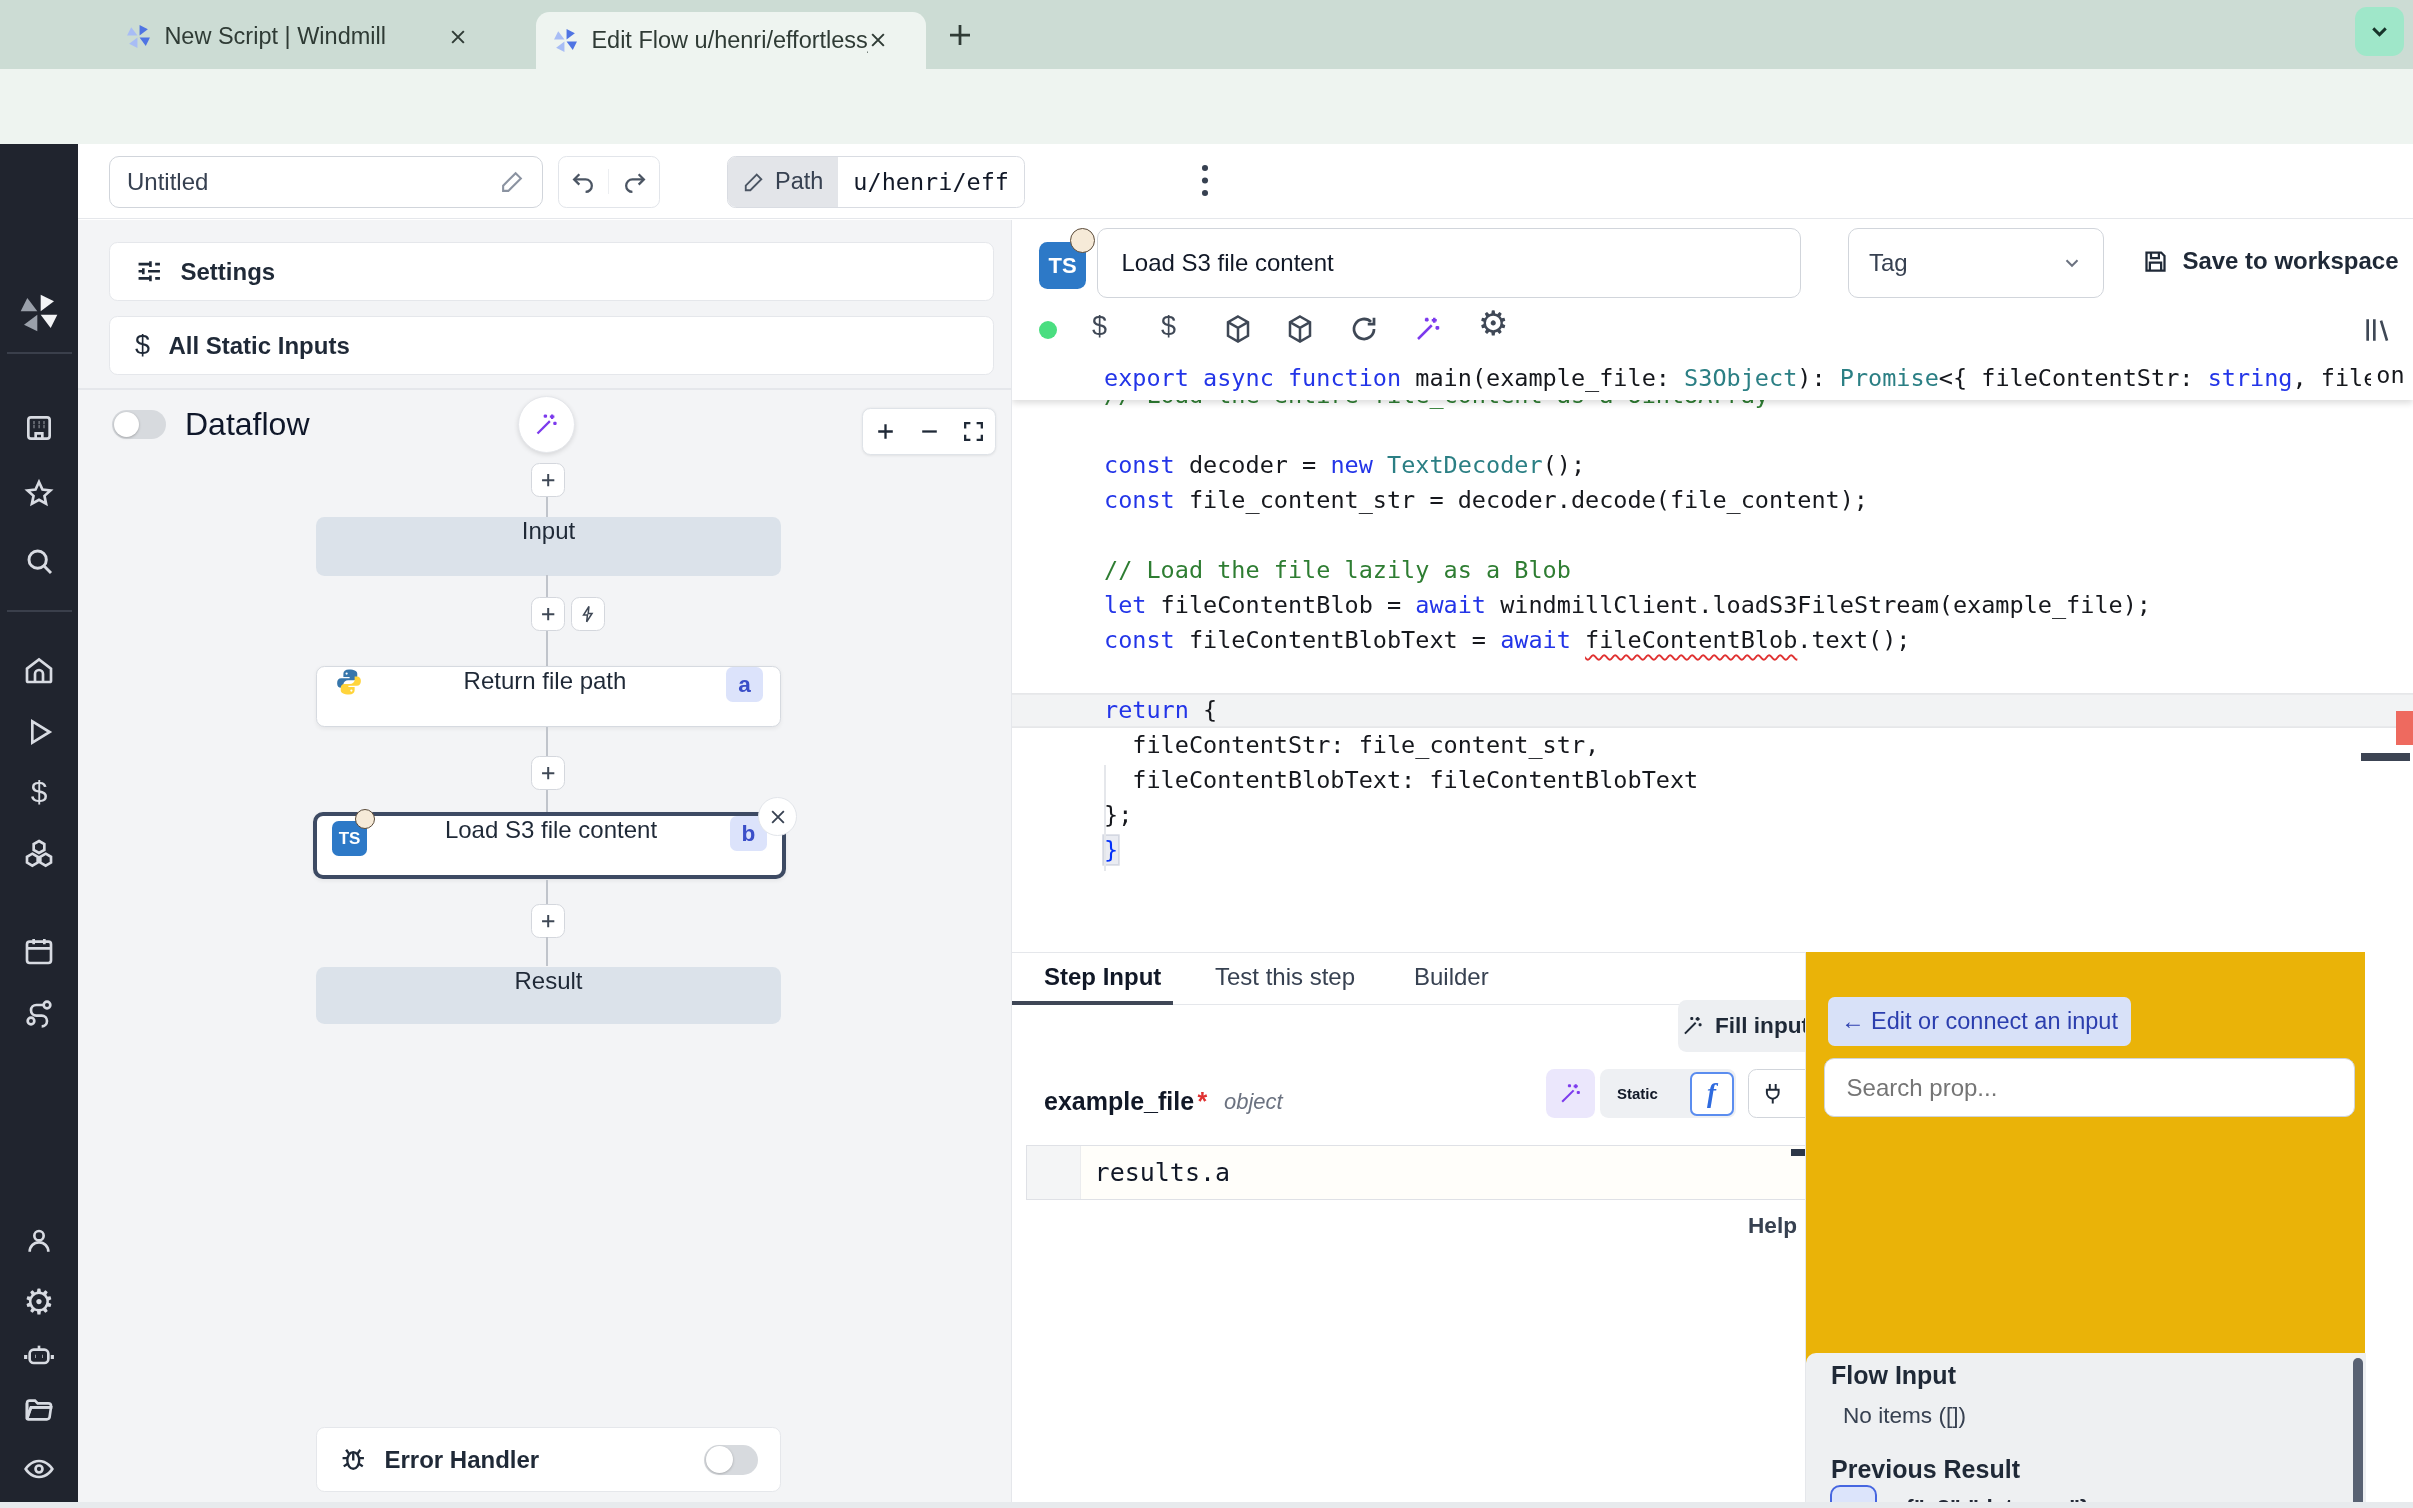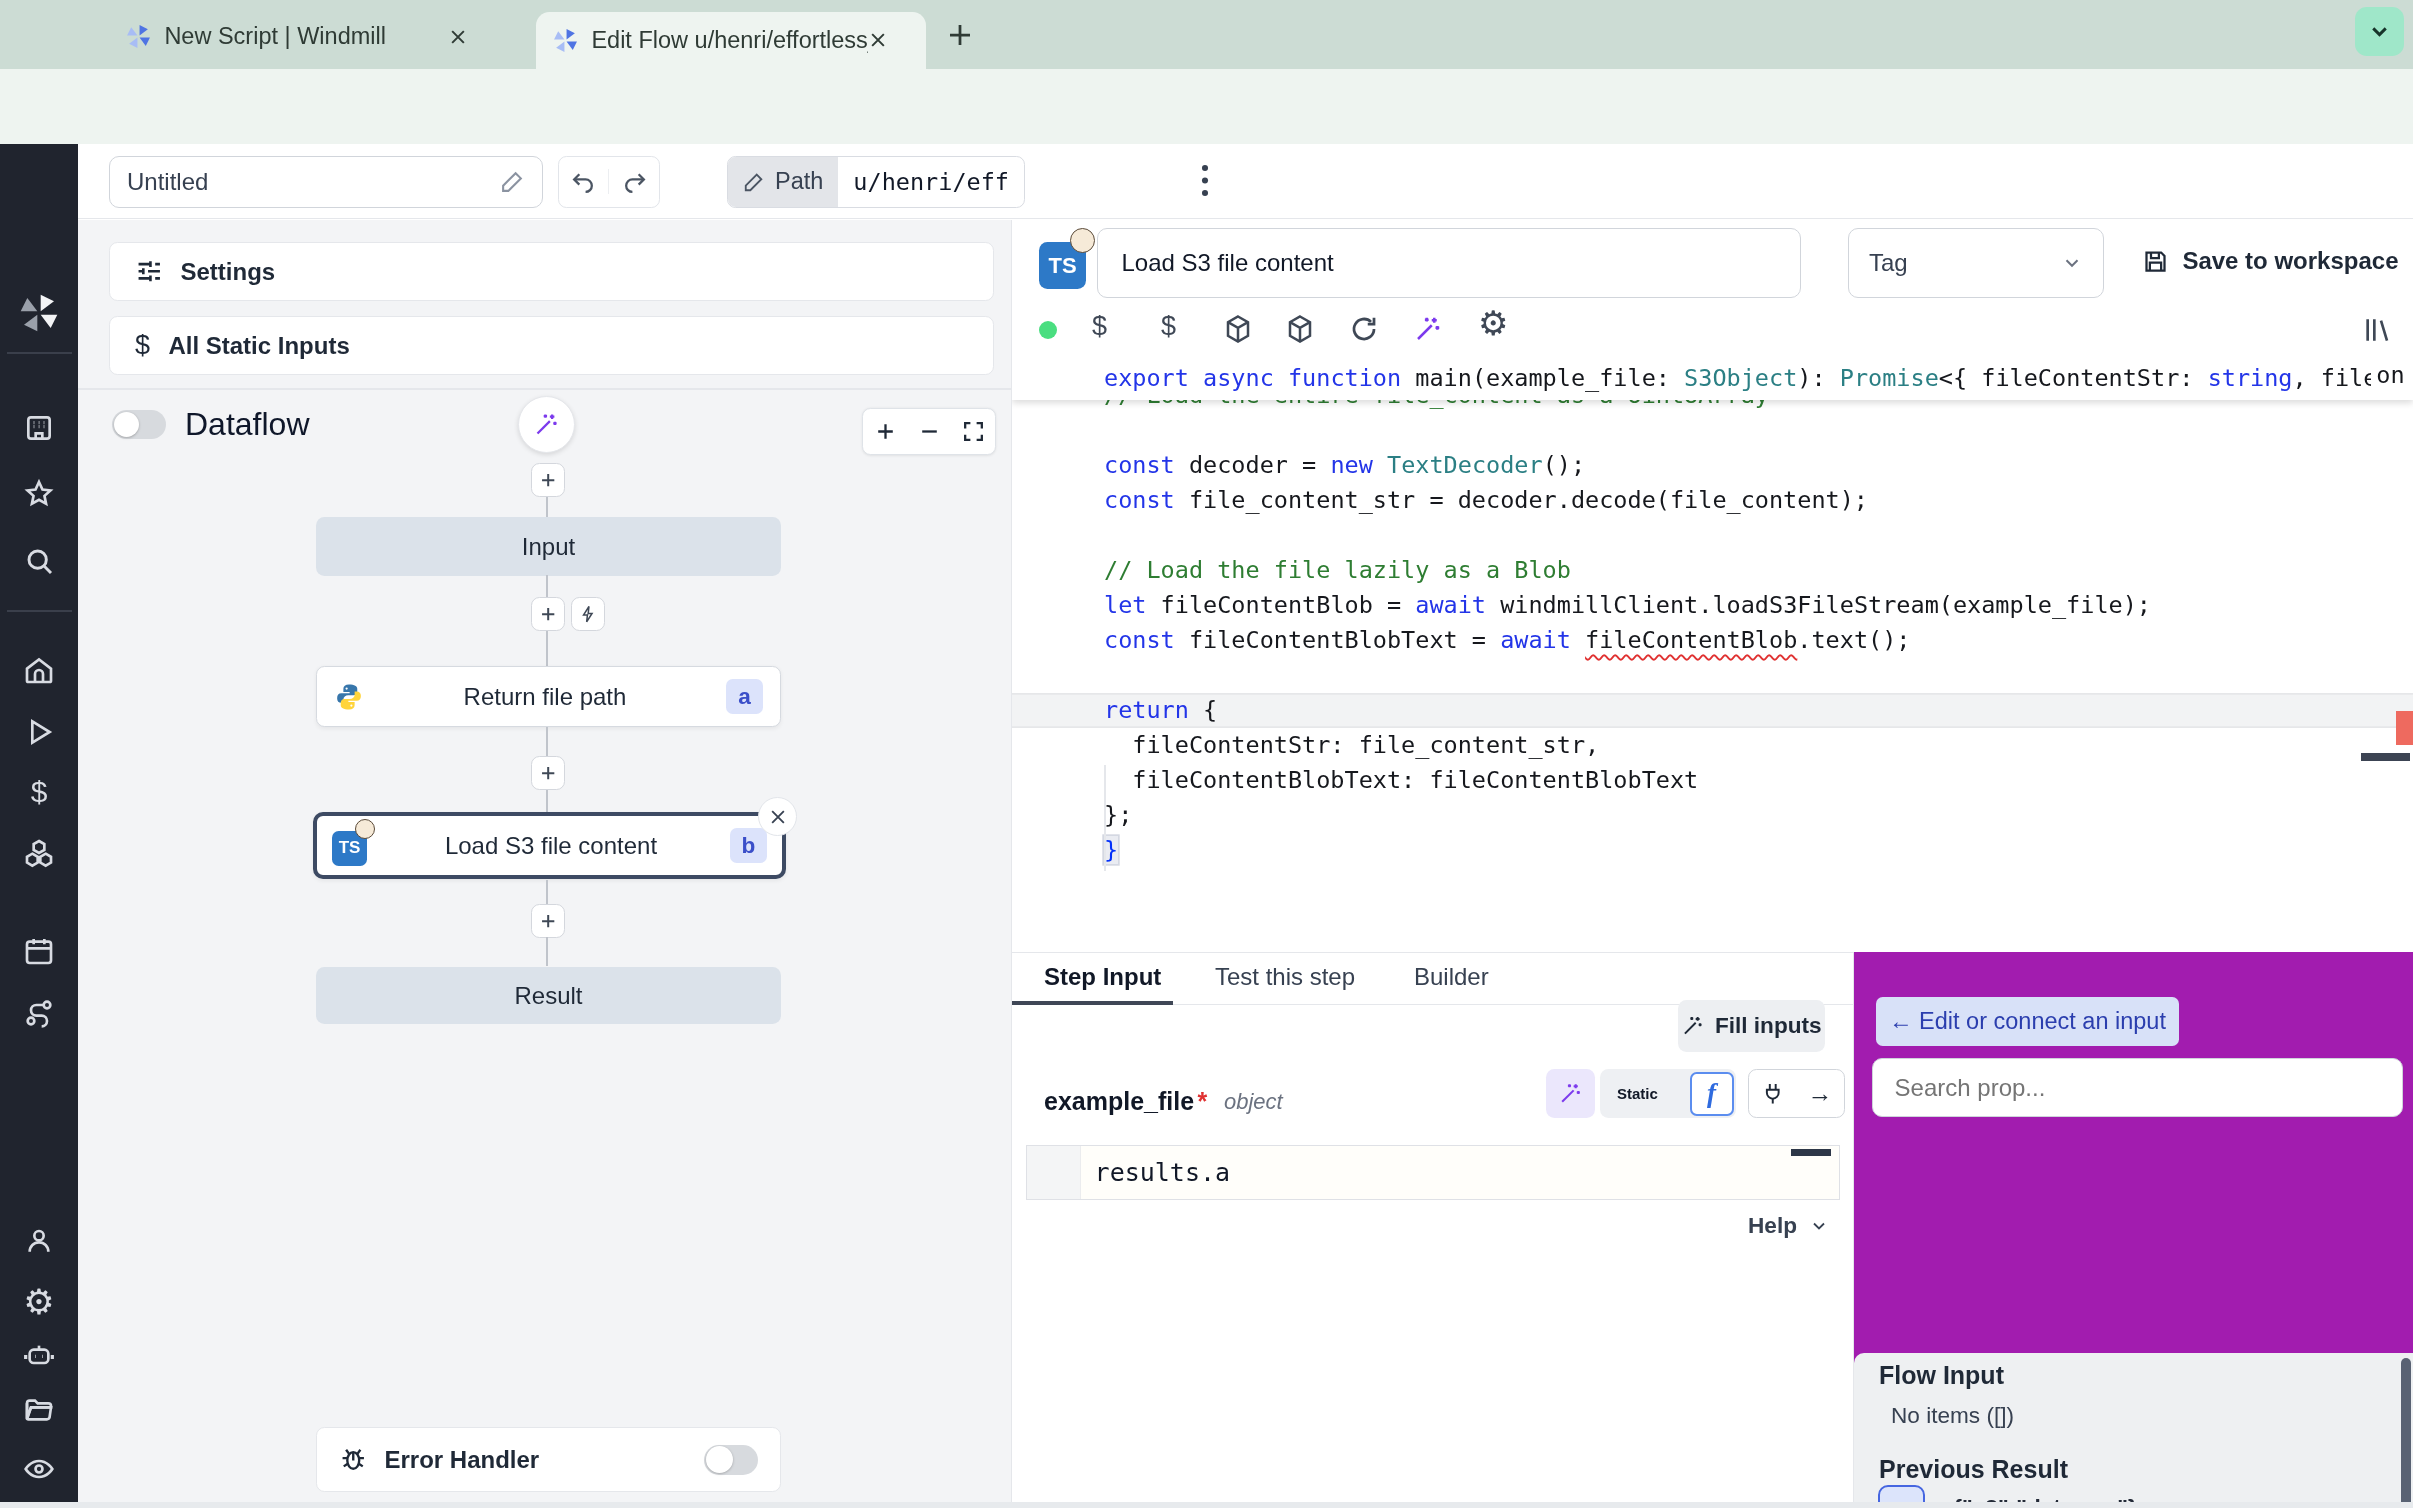--- a/index.html
+++ b/index.html
@@ -17,40 +17,40 @@
   .url-pill{position:absolute;left:210px;top:80px;width:1974px;height:52px;border-radius:26px;background:#dfeae3;display:flex;align-items:center}
   .url-text{font-size:23.5px;color:#24302a;margin-left:17px}
   
   .sidenav{position:absolute;left:0;top:144px;width:78px;height:1364px;background:#20242e}
   .side-ic{position:absolute;left:0;width:78px;display:flex;justify-content:center;color:#d8dbe2}
   .appheader{position:absolute;left:78px;top:144px;width:2336px;height:75px;background:#fff;border-bottom:1.7px solid #e5e7eb}
   .flowpanel{position:absolute;left:78px;top:220px;width:934px;height:1289px;background:#f3f4f6;border-right:1.7px solid #e5e7eb}
   .card{position:absolute;background:#fff;border:1.7px solid #e5e7eb;border-radius:8.4px;display:flex;align-items:center}
   .hbtn{position:absolute;top:159px;height:49px;display:flex;align-items:center;justify-content:center;border-radius:8.4px;font-size:23.5px}
   .hbtn.outline{background:#fff;border:1.7px solid #e2e5ea;color:#1f2937}
-  .node{position:absolute;display:flex;align-items:center;border-radius:8.4px;font-size:24px;color:#1f2937}
+  .node{position:absolute;display:flex;align-items:flex-start;border-radius:8.4px;font-size:24px;color:#1f2937}
   .node.virtual{background:#dbe2ea;justify-content:center}
   .node.step{background:#fff;border:1.7px solid #d6dae0;box-shadow:0 1.7px 4.2px rgba(0,0,0,.06)}
   .vline{position:absolute;width:1.7px;background:#c0c4cb;left:546px}
   .plus-sq{position:absolute;width:34px;height:34px;background:#fff;border:1.7px solid #d4d7dd;border-radius:8.4px;display:flex;align-items:center;justify-content:center;color:#3f4856}
   .badge{background:#dce3fb;color:#3b4fc9;font-weight:bold;border-radius:6.7px;display:flex;align-items:center;justify-content:center;font-size:22.6px}
   
   .editorpanel{position:absolute;left:1012px;top:220px;width:1401px;height:1289px;background:#fff}
   .inputbox{border:1.7px solid #d1d5db;border-radius:10px;background:#fff;display:flex;align-items:center;font-size:24px;color:#111827}
   .codearea{position:absolute;left:0;top:141px;width:1401px;height:592px;overflow:hidden;background:#fff}
   .code-line{height:35px;line-height:35px;white-space:pre;font-family:"DejaVu Sans Mono",monospace;font-size:23.5px;color:#16181d}
   .code-line.hl{background:#f2f3f4;box-shadow:inset 0 1.7px 0 #e6e7e9,inset 0 -1.7px 0 #e6e7e9}
   .tok-k{color:#2335e8}.tok-t{color:#2b7f84}.tok-c{color:#2e7d32}.tok-p{color:#16181d}
   .tok-sq{text-decoration:underline wavy #e03131 1.7px;text-underline-offset:5.9px}
   .tok-m{color:#0431fa;background:#eaecf2;box-shadow:0 0 0 1.7px #d4d8e2}
   .sticky{position:absolute;left:0;top:0;width:1401px;height:39px;background:#fff;box-shadow:0 4.2px 6.7px rgba(0,0,0,.14);z-index:3;overflow:hidden}
   
   .steppanel{position:absolute;left:0;top:732px;width:841px;height:556px;border-top:1.7px solid #e5e7eb;background:#fff}
   .tabl{font-size:24px;color:#374151}
-  .proppanel{position:absolute;left:841px;top:732px;width:560px;height:556px;border-left:1.7px solid #e5e7eb;background:#a21caf}
+  .proppanel{position:absolute;left:793px;top:732px;width:560px;height:556px;border-left:1.7px solid #e5e7eb;background:#eab308}
   .graybox{position:absolute;left:0;top:401px;width:560px;height:375px;background:#eef0f2;border-top-left-radius:10px}
   .sect{font-size:25px;font-weight:bold;color:#1f2937}
   .rbadge{width:47px;height:45px;border-radius:10px;border:2.5px solid #4666e0;display:flex;align-items:center;justify-content:center;font-weight:bold;font-size:23.5px}
   .toggle{border-radius:837px;background:#d7dade;position:relative}
   .knob{position:absolute;left:1.7px;top:1.7px;background:#fff;border-radius:50%;box-shadow:0 0.8px 2.5px rgba(0,0,0,.25)}
   .mono{font-family:"DejaVu Sans Mono",monospace}
 </style>
 </head>
 <body>
 

